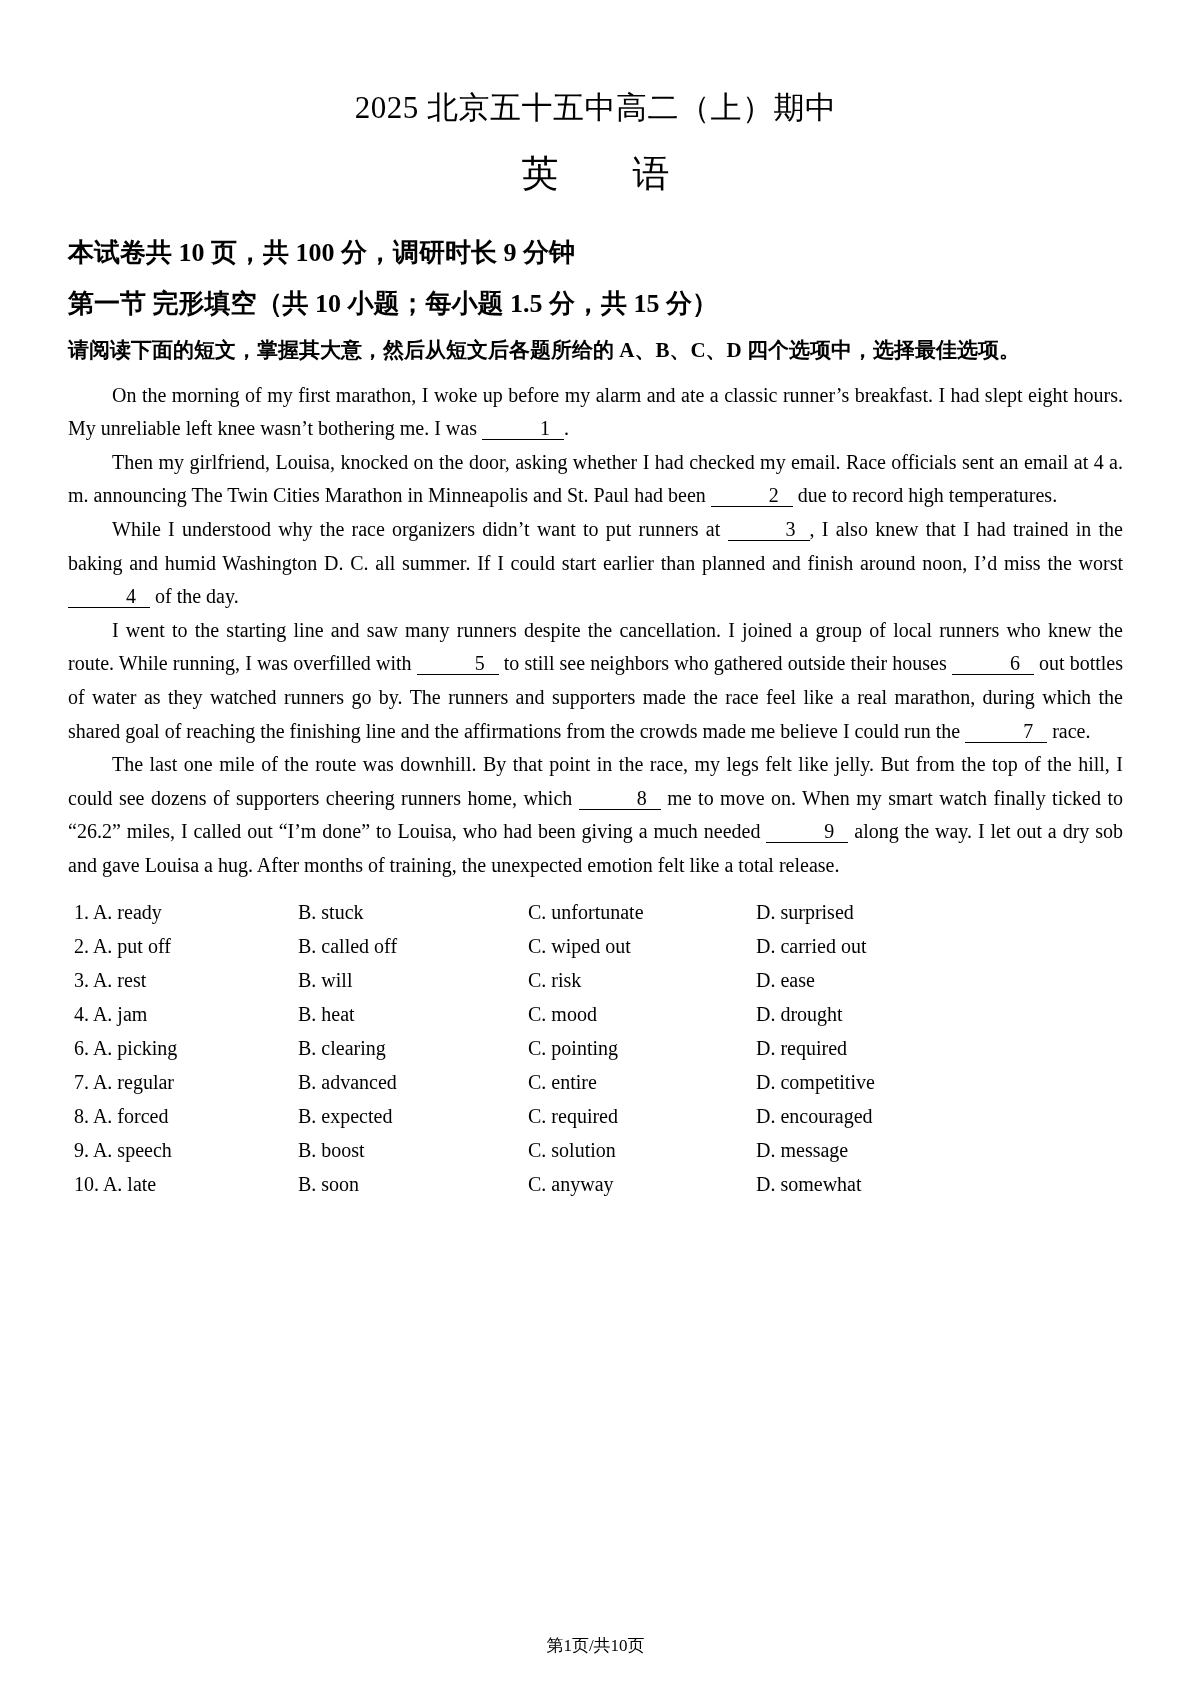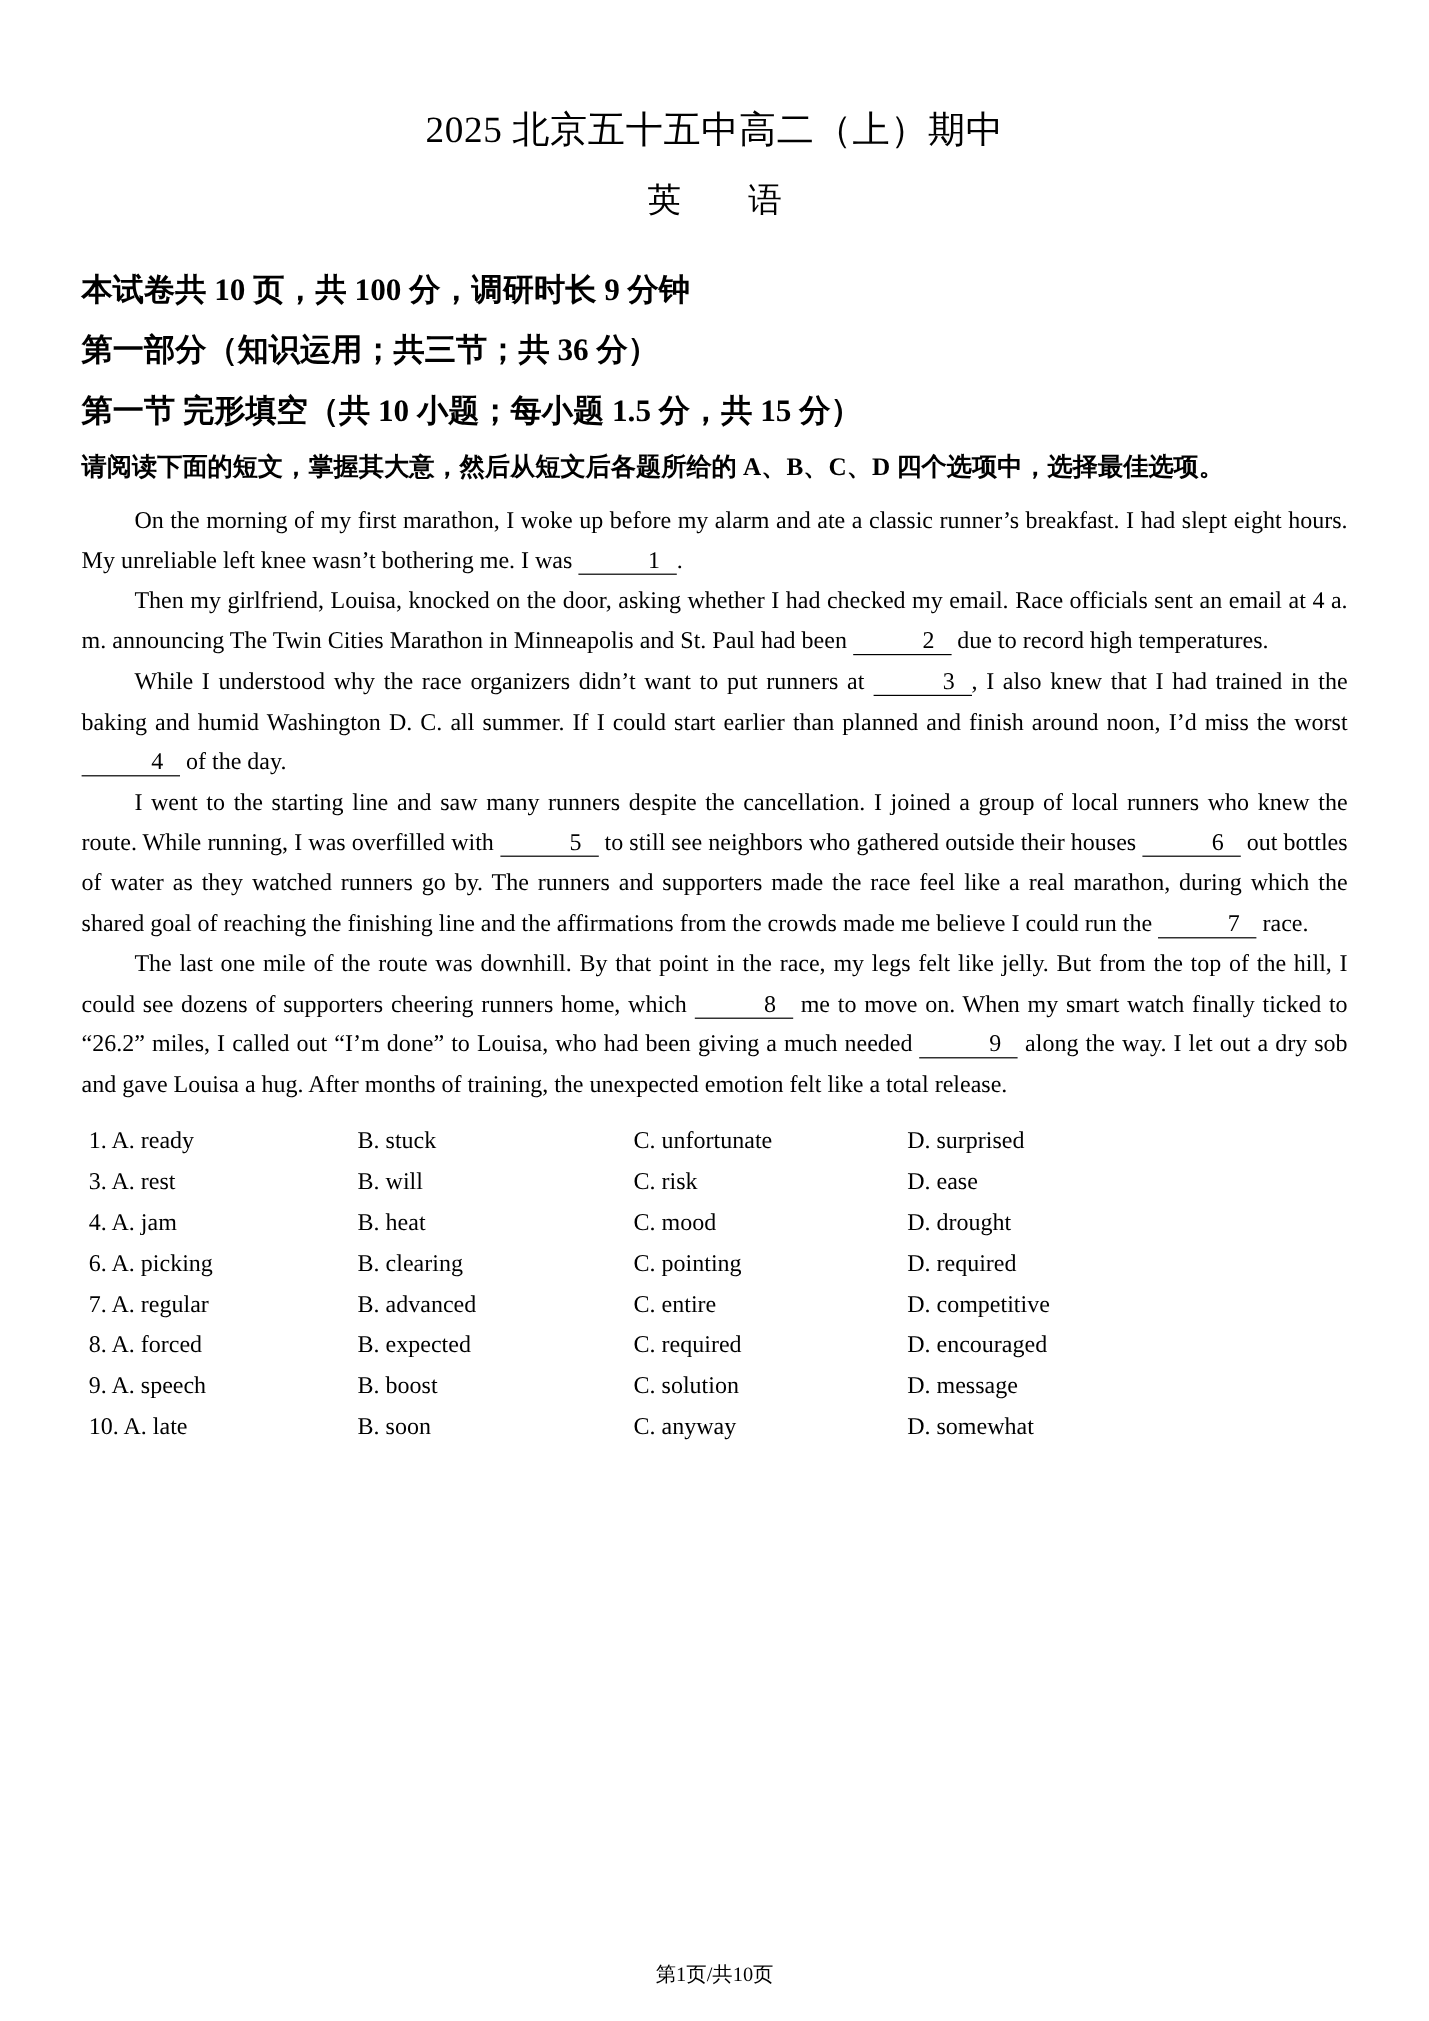--- a/index.html
+++ b/index.html
@@ -28,21 +28,21 @@
     text-align: center;
     font-size: 31px;
     font-weight: 400;
     letter-spacing: 0.5px;
     margin: 0;
     padding-top: 88px;
     line-height: 1.3;
   }
   .doc-subtitle {
     text-align: center;
-    font-size: 28px;
+    font-size: 37px;
     font-weight: 400;
     margin: 0;
     padding-top: 22px;
     line-height: 1.3;
   }
 
   
   .instr {
     font-size: 26px;
     font-weight: bold;
@@ -117,21 +117,20 @@
 </head>
 <body>
 
 <div class="page">
 
   <h1 class="doc-title">2025 北京五十五中高二（上）期中</h1>
   <h2 class="doc-subtitle">英　　语</h2>
 
   <div class="instr-block">
     <p class="instr">本试卷共 10 页，共 100 分，调研时长 9 分钟</p>
-    <p class="instr">第一部分（知识运用；共三节；共 36 分）</p>
     <p class="instr">第一节 完形填空（共 10 小题；每小题 1.5 分，共 15 分）</p>
     <p class="instr-wrap">请阅读下面的短文，掌握其大意，然后从短文后各题所给的 A、B、C、D 四个选项中，选择最佳选项。</p>
   </div>
 
   <div class="passage">
 
     <p class="para"><span>On the morning of my first marathon, I woke up before my alarm and ate a classic runner’s breakfast. I had slept eight hours. My unreliable left knee wasn’t bothering me. I was </span><span class="blank w1">1</span><span>.</span></p>
 
     <p class="para"><span>Then my girlfriend, Louisa, knocked on the door, asking whether I had checked my email. Race officials sent an email at 4 a. m. announcing The Twin Cities Marathon in Minneapolis and St. Paul had been </span><span class="blank w1">2</span><span> due to record high temperatures.</span></p>
 
@@ -145,20 +144,26 @@
   </div>
 
   <div class="options" id="options-list">
       <div class="opt-row">
         <span class="opt-cell col-a"><span class="">1.</span> <span>A. ready</span></span>
         <span class="opt-cell col-b">B. stuck</span>
         <span class="opt-cell col-c">C. unfortunate</span>
         <span class="opt-cell col-d">D. surprised</span>
       </div>
       <div class="opt-row">
+        <span class="opt-cell col-a"><span class="">2.</span> <span>A. put off</span></span>
+        <span class="opt-cell col-b">B. called off</span>
+        <span class="opt-cell col-c">C. wiped out</span>
+        <span class="opt-cell col-d">D. carried out</span>
+      </div>
+      <div class="opt-row">
         <span class="opt-cell col-a"><span class="">3.</span> <span>A. rest</span></span>
         <span class="opt-cell col-b">B. will</span>
         <span class="opt-cell col-c">C. risk</span>
         <span class="opt-cell col-d">D. ease</span>
       </div>
       <div class="opt-row">
         <span class="opt-cell col-a"><span class="">4.</span> <span>A. jam</span></span>
         <span class="opt-cell col-b">B. heat</span>
         <span class="opt-cell col-c">C. mood</span>
         <span class="opt-cell col-d">D. drought</span>

